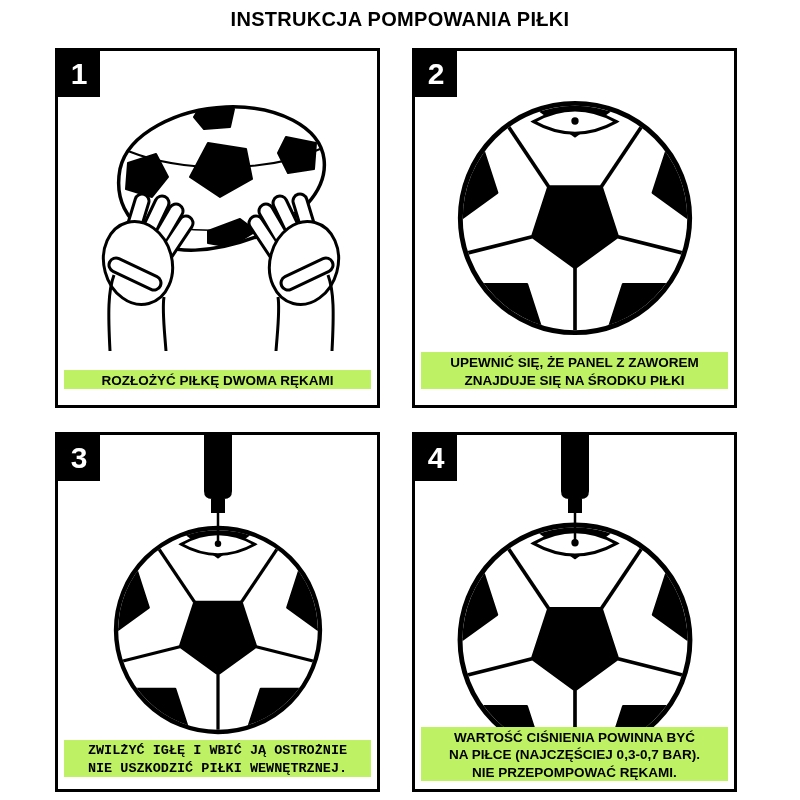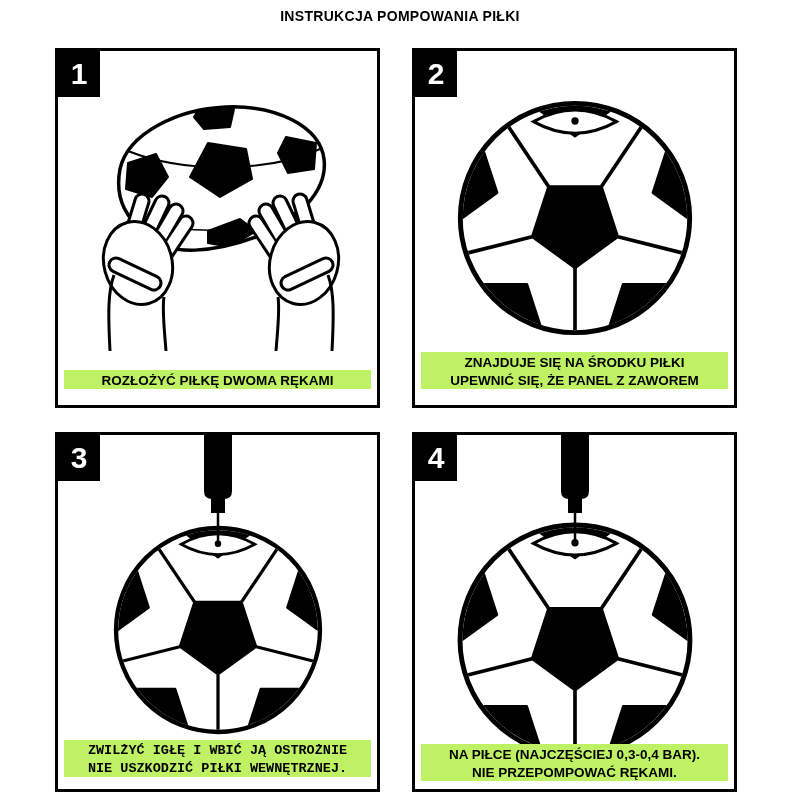--- a/index.html
+++ b/index.html
@@ -2,21 +2,21 @@
 <html><head>
 <meta charset="utf-8">
 <style>
   html, body { margin:0; padding:0; background:#ffffff; }
   body {
     width:800px; height:800px; overflow:hidden;
     font-family:"Liberation Sans", sans-serif; color:#000;
   }
   .title {
     padding-top:8px; height:30px;
-    text-align:center; font-weight:bold; font-size:14px; letter-spacing:0.3px;
+    text-align:center; font-weight:bold; font-size:20px; letter-spacing:0.3px;
   }
   .grid {
     width:682px; margin:10px 0 0 55px;
     display:grid; grid-template-columns:325px 325px;
     column-gap:32px; row-gap:24px;
   }
   .panel {
     position:relative; width:325px; height:360px;
     border:3px solid #000; box-sizing:border-box; background:#fff;
   }
@@ -146,22 +146,22 @@
   </div>
 
   <div class="panel">
     <div class="badge">
       <span>2</span>
     </div>
     <svg class="illu" viewBox="0 0 319 354">
       <use href="#soccer-ball" transform="translate(38,45) scale(1.22)"></use>
     </svg>
     <div class="caption l2">
+      <div>UPEWNIĆ SIĘ, ŻE PANEL Z ZAWOREM</div>
       <div>ZNAJDUJE SIĘ NA ŚRODKU PIŁKI</div>
-      <div>UPEWNIĆ SIĘ, ŻE PANEL Z ZAWOREM</div>
     </div>
   </div>
 
   <div class="panel">
     <div class="badge">
       <span>3</span>
     </div>
     <svg class="illu" viewBox="0 0 319 354">
       <use href="#soccer-ball" transform="translate(51.5,86.5) scale(1.085)"></use>
       <g>
@@ -180,18 +180,19 @@
       <span>4</span>
     </div>
     <svg class="illu" viewBox="0 0 319 354">
       <use href="#soccer-ball" transform="translate(37.7,82.7) scale(1.223)"></use>
       <g>
         <use href="#pump-body" transform="translate(160,0)"></use>
         <line x1="160" y1="78" x2="160" y2="106" stroke="#000" stroke-width="2.5"></line>
       </g>
     </svg>
     <div class="caption l5">
-      <div>NA PIŁCE (NAJCZĘŚCIEJ 0,3-0,4 BAR).</div>
+      <div>WARTOŚĆ CIŚNIENIA POWINNA BYĆ</div>
+      <div>NA PIŁCE (NAJCZĘŚCIEJ 0,3-0,7 BAR).</div>
       <div>NIE PRZEPOMPOWAĆ RĘKAMI.</div>
     </div>
   </div>
 
 </div>
 
 </body></html>

